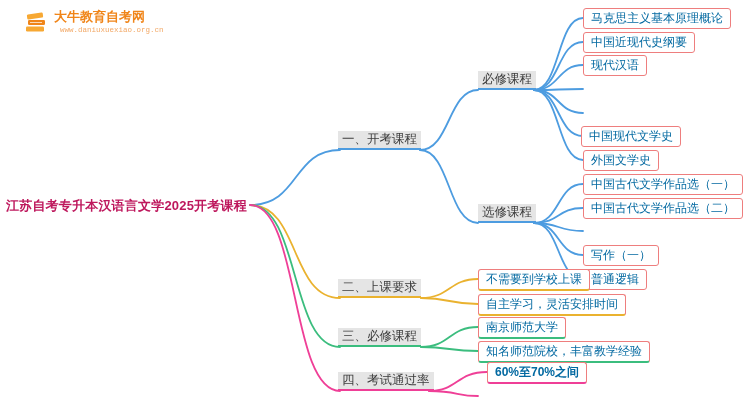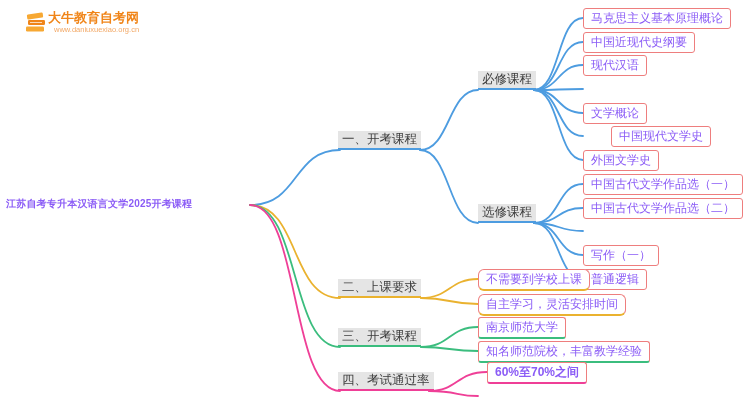--- a/index.html
+++ b/index.html
@@ -10,37 +10,37 @@
     --leaf:#ee7e7e; 
     --logo:#f08519;
   }
   *{margin:0;padding:0;box-sizing:border-box;}
   body{font-family:"Liberation Sans","DejaVu Sans",sans-serif;background:#fff;}
   .canvas{position:relative;width:750px;height:410px;background:#fff;overflow:hidden;}
   svg.wires{position:absolute;left:0;top:0;pointer-events:none;}
   svg.wires path{fill:none;stroke-width:1.8;stroke-linecap:round;}
   .s1{stroke:var(--c1);} .s2{stroke:var(--c2);} .s3{stroke:var(--c3);} .s4{stroke:var(--c4);}
 
-  .root-label{position:absolute;left:6px;top:197px;font-size:10px;font-weight:bold;
-    color:#8b5cf6;white-space:nowrap;letter-spacing:.2px;}
+  .root-label{position:absolute;left:6px;top:197px;font-size:13px;font-weight:bold;
+    color:#be185d;white-space:nowrap;letter-spacing:.2px;}
 
   .branch-label{position:absolute;font-size:12.5px;color:#3c3c3c;white-space:nowrap;
     padding:1px 4px 1px;line-height:15px;border-bottom:2px solid #999;background:#e5e5e5;}
   .branch-label.c1{border-bottom-color:var(--c1);}
   .branch-label.c2{border-bottom-color:var(--c2);}
   .branch-label.c3{border-bottom-color:var(--c3);}
   .branch-label.c4{border-bottom-color:var(--c4);}
 
-  .leaf{position:absolute;font-size:12px;color:#8b5cf6;white-space:nowrap;background:#fff;
+  .leaf{position:absolute;font-size:12px;color:#0369a1;white-space:nowrap;background:#fff;
     border:1px solid var(--leaf);border-radius:3px;padding:2px 7px;line-height:15px;}
-  .leaf.l2{border-bottom:2px solid var(--c2);border-radius:6px;}
+  .leaf.l2{border-bottom:2px solid var(--c2);}
   .leaf.l3{border-bottom:2px solid var(--c3);}
   .leaf.l4{border-bottom:2px solid var(--c4);font-weight:bold;}
 
-  .logo{position:absolute;left:24px;top:10px;display:flex;align-items:center;}
+  .logo{position:absolute;left:24px;top:10px;display:flex;align-items:center;gap:6px;font-family:Liberation Mono, monospace;}
   .logo-name{font-size:13px;font-weight:bold;color:var(--logo);line-height:15px;}
   .logo-url{font-size:7.5px;color:#f2a866;line-height:10px;margin-left:6px;}
 </style>
 </head>
 <body>
 
 <div class="canvas">
 
   <svg class="wires" width="750" height="410" viewBox="0 0 750 410">
     <g>
@@ -92,32 +92,31 @@
 
   <div class="root-label">江苏自考专升本汉语言文学2025开考课程</div>
 
   <div class="branch-label c1" style="left:338px;top:131px">一、开考课程</div>
   <div class="branch-label c1" style="left:478px;top:71px">必修课程</div>
   <div class="branch-label c1" style="left:478px;top:204px">选修课程</div>
 
   <div class="leaf l1" style="left:583px;top:8px">马克思主义基本原理概论</div>
   <div class="leaf l1" style="left:583px;top:32px">中国近现代史纲要</div>
   <div class="leaf l1" style="left:583px;top:55px">现代汉语</div>
-  <div class="leaf l1" style="left:583px;top:103px">文学概论</div>
-  <div class="leaf l1" style="left:611px;top:126px">中国现代文学史</div>
+  <div class="leaf l1" style="left:581px;top:126px">中国现代文学史</div>
   <div class="leaf l1" style="left:583px;top:150px">外国文学史</div>
   <div class="leaf l1" style="left:583px;top:174px">中国古代文学作品选（一）</div>
   <div class="leaf l1" style="left:583px;top:198px">中国古代文学作品选（二）</div>
   <div class="leaf l1" style="left:583px;top:245px">写作（一）</div>
   <div class="leaf l1" style="left:583px;top:269px">普通逻辑</div>
 
   <div class="branch-label c2" style="left:338px;top:279px">二、上课要求</div>
   <div class="leaf l2" style="left:478px;top:269px">不需要到学校上课</div>
   <div class="leaf l2" style="left:478px;top:294px">自主学习，灵活安排时间</div>
 
-  <div class="branch-label c3" style="left:338px;top:328px">三、开考课程</div>
+  <div class="branch-label c3" style="left:338px;top:328px">三、必修课程</div>
   <div class="leaf l3" style="left:478px;top:317px">南京师范大学</div>
   <div class="leaf l3" style="left:478px;top:341px">知名师范院校，丰富教学经验</div>
 
   <div class="branch-label c4" style="left:338px;top:372px">四、考试通过率</div>
   <div class="leaf l4" style="left:487px;top:362px">60%至70%之间</div>
 
 </div>
 
 </body></html>

